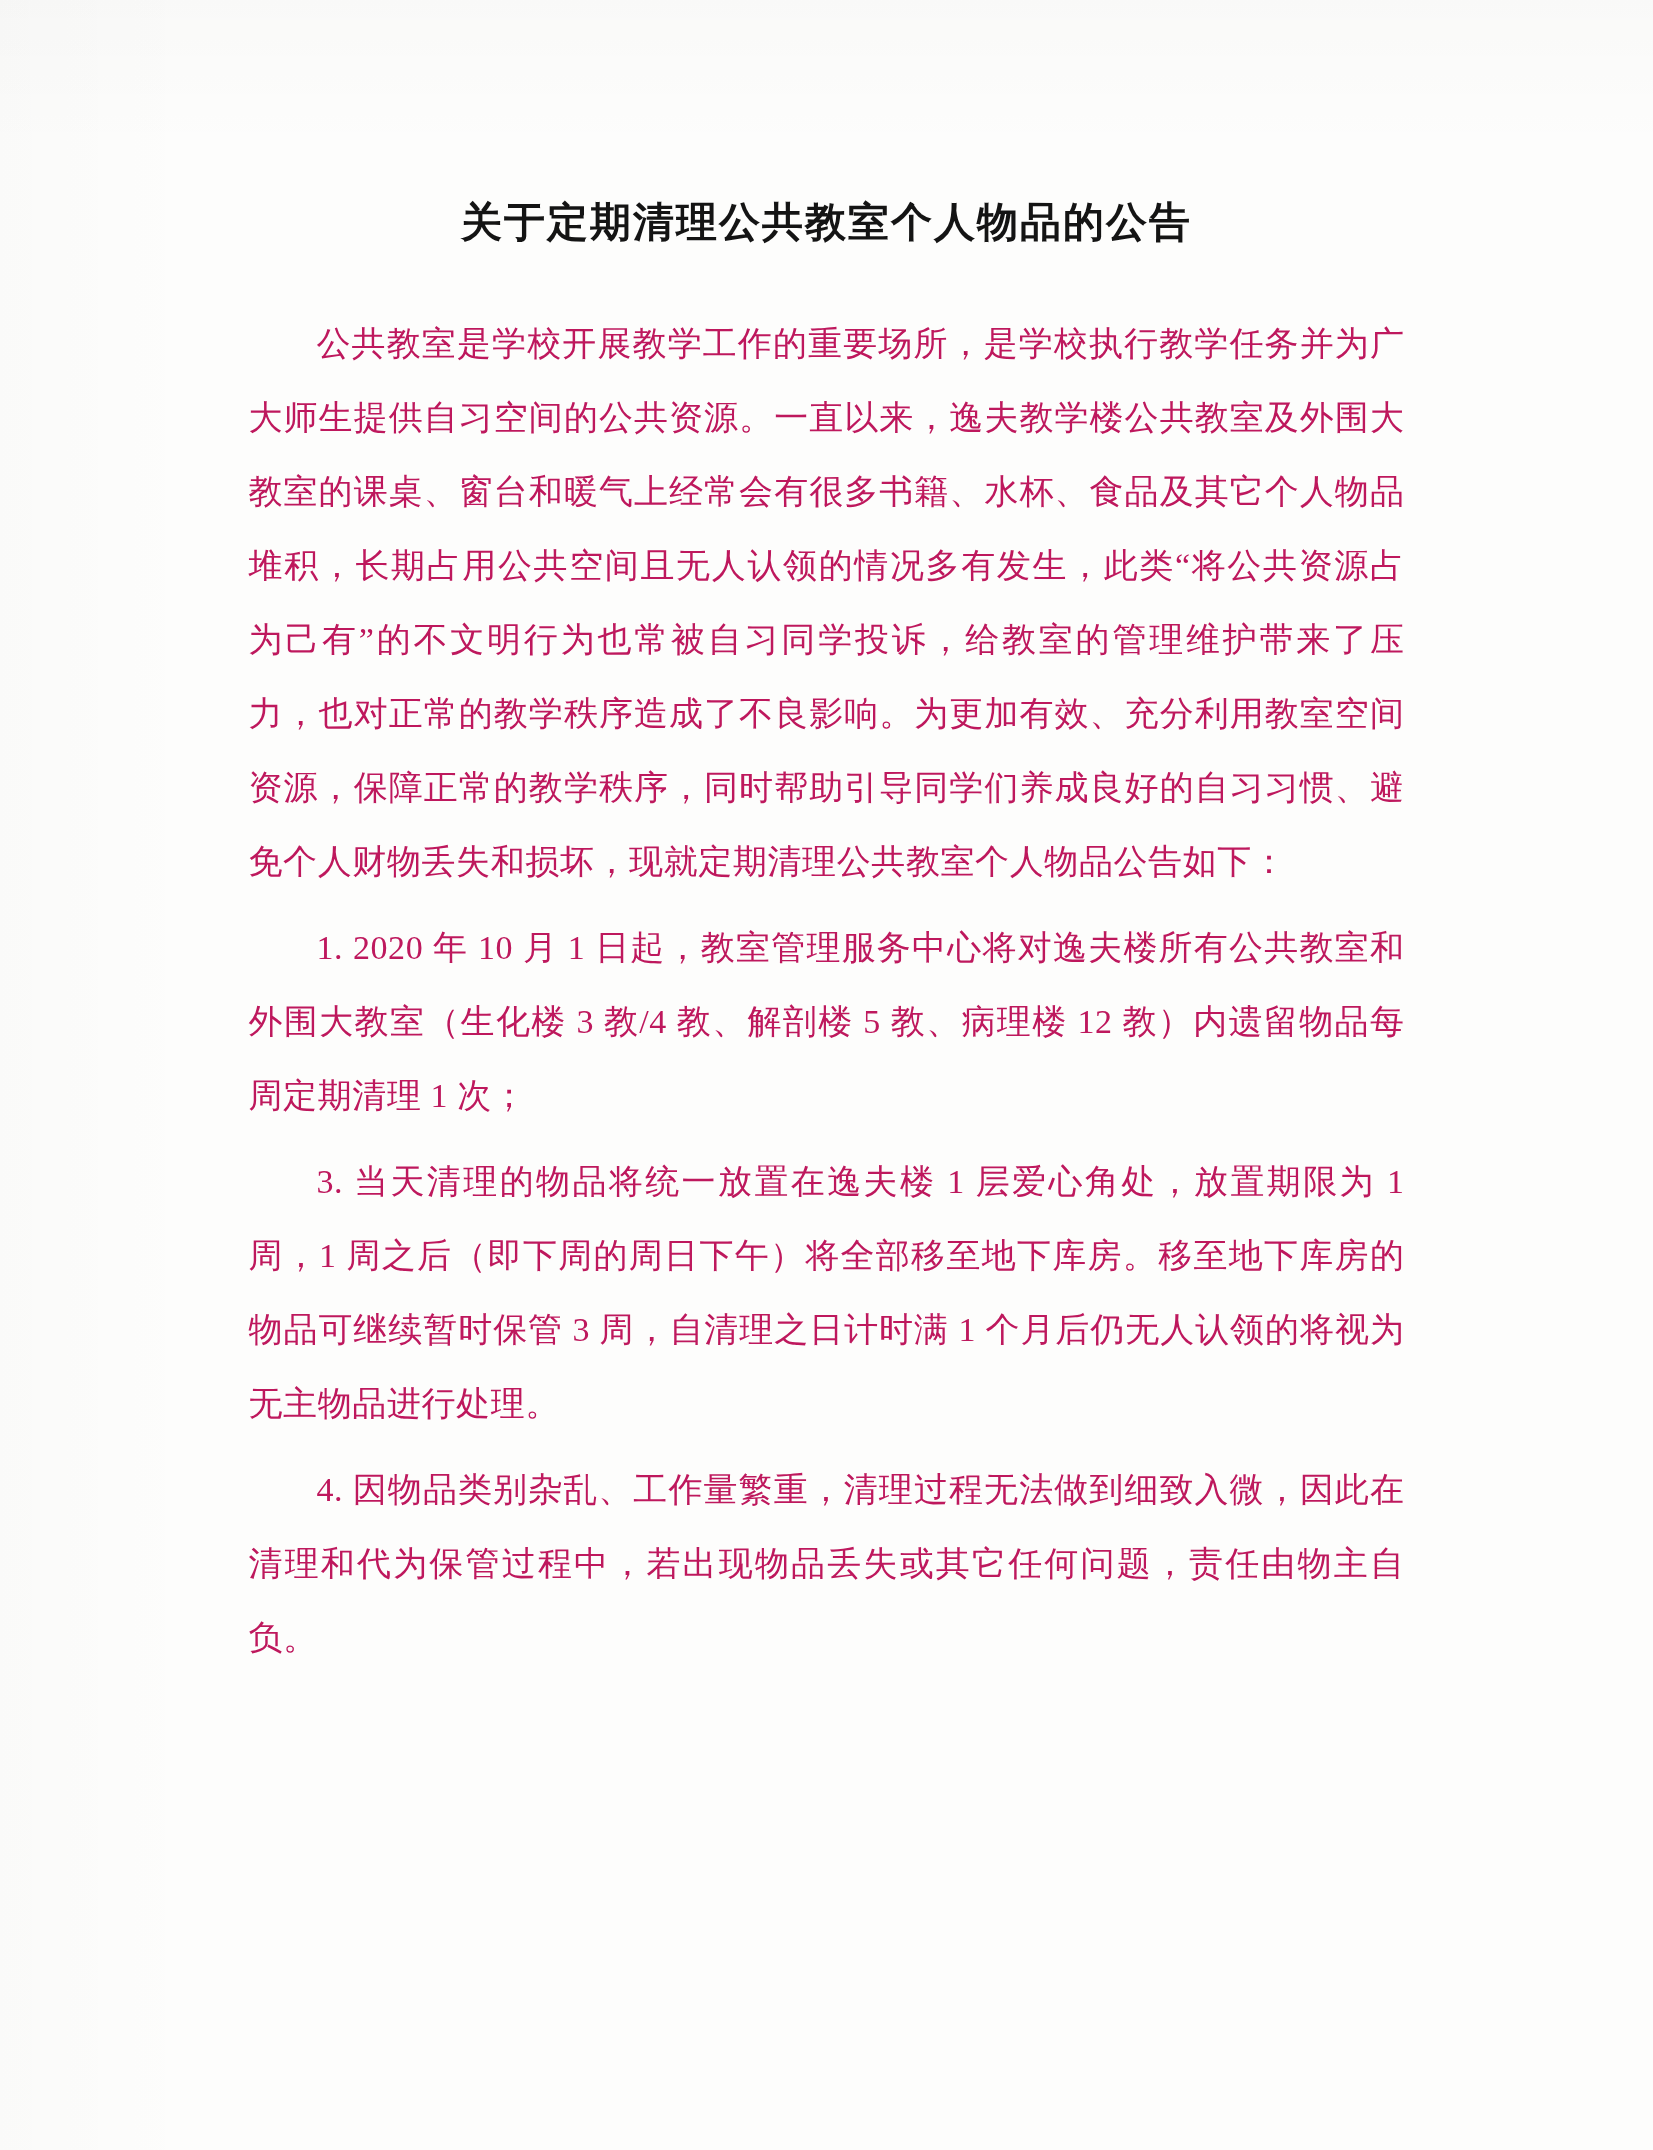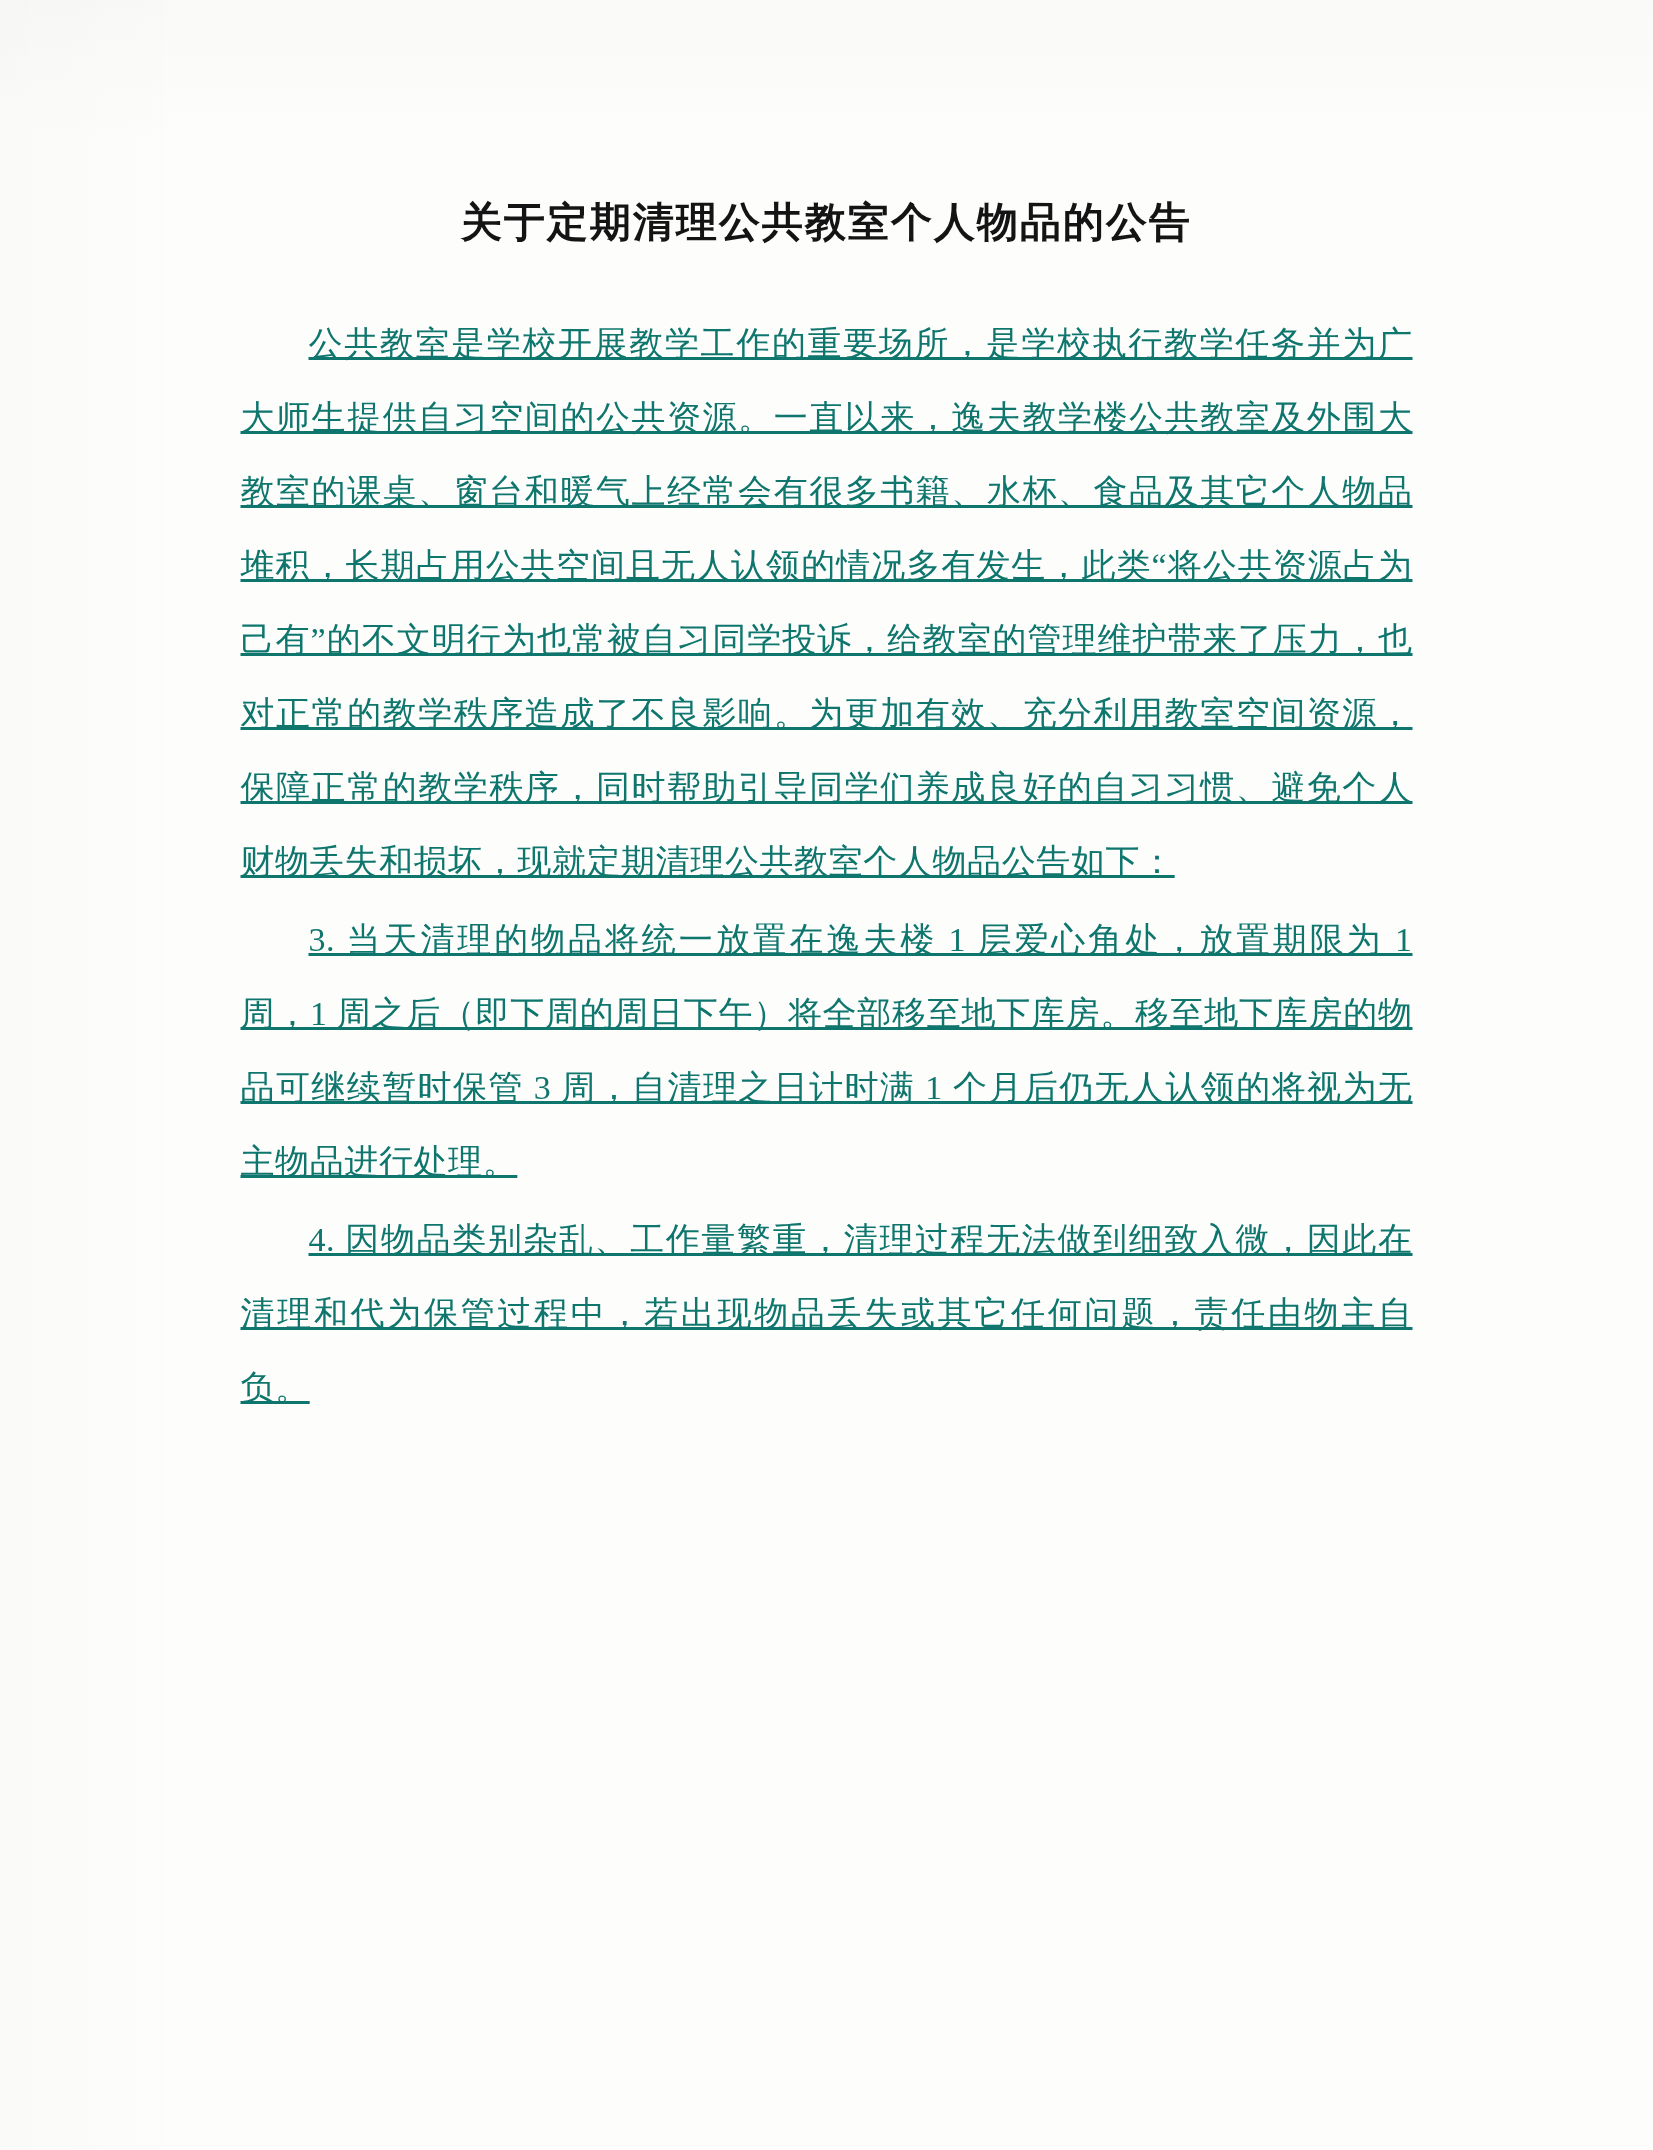--- a/index.html
+++ b/index.html
@@ -46,36 +46,36 @@
     letter-spacing: 2px;
     color: #141414;
     margin: 0 0 58px 0;
     line-height: 1.3;
   }
   .para {
     font-size: 34px;
     line-height: 74px;
     text-align: justify;
     text-justify: inter-ideograph;
-    margin: 4px;
+    margin: 12px;
     letter-spacing: 0.6px;
     text-indent: 68px;
-    color: #0f766e;
-    text-decoration: underline;
+    color: #be185d;
   }
   .para + .para {
     margin-top: 0;
   }
   .num-para {
     text-indent: 68px;
   }
 </style>
 </head>
 <body>
 
 <div class="page">
   <div class="doc-body">
     <h1 class="doc-title">关于定期清理公共教室个人物品的公告</h1>
     <p class="para">公共教室是学校开展教学工作的重要场所，是学校执行教学任务并为广大师生提供自习空间的公共资源。一直以来，逸夫教学楼公共教室及外围大教室的课桌、窗台和暖气上经常会有很多书籍、水杯、食品及其它个人物品堆积，长期占用公共空间且无人认领的情况多有发生，此类“将公共资源占为己有”的不文明行为也常被自习同学投诉，给教室的管理维护带来了压力，也对正常的教学秩序造成了不良影响。为更加有效、充分利用教室空间资源，保障正常的教学秩序，同时帮助引导同学们养成良好的自习习惯、避免个人财物丢失和损坏，现就定期清理公共教室个人物品公告如下：</p>
+    <p class="para num-para">1. 2020 年 10 月 1 日起，教室管理服务中心将对逸夫楼所有公共教室和外围大教室（生化楼 3 教/4 教、解剖楼 5 教、病理楼 12 教）内遗留物品每周定期清理 1 次；</p>
     <p class="para num-para">3. 当天清理的物品将统一放置在逸夫楼 1 层爱心角处，放置期限为 1 周，1 周之后（即下周的周日下午）将全部移至地下库房。移至地下库房的物品可继续暂时保管 3 周，自清理之日计时满 1 个月后仍无人认领的将视为无主物品进行处理。</p>
     <p class="para num-para">4. 因物品类别杂乱、工作量繁重，清理过程无法做到细致入微，因此在清理和代为保管过程中，若出现物品丢失或其它任何问题，责任由物主自负。</p>
   </div>
 </div>
 
 </body></html>

